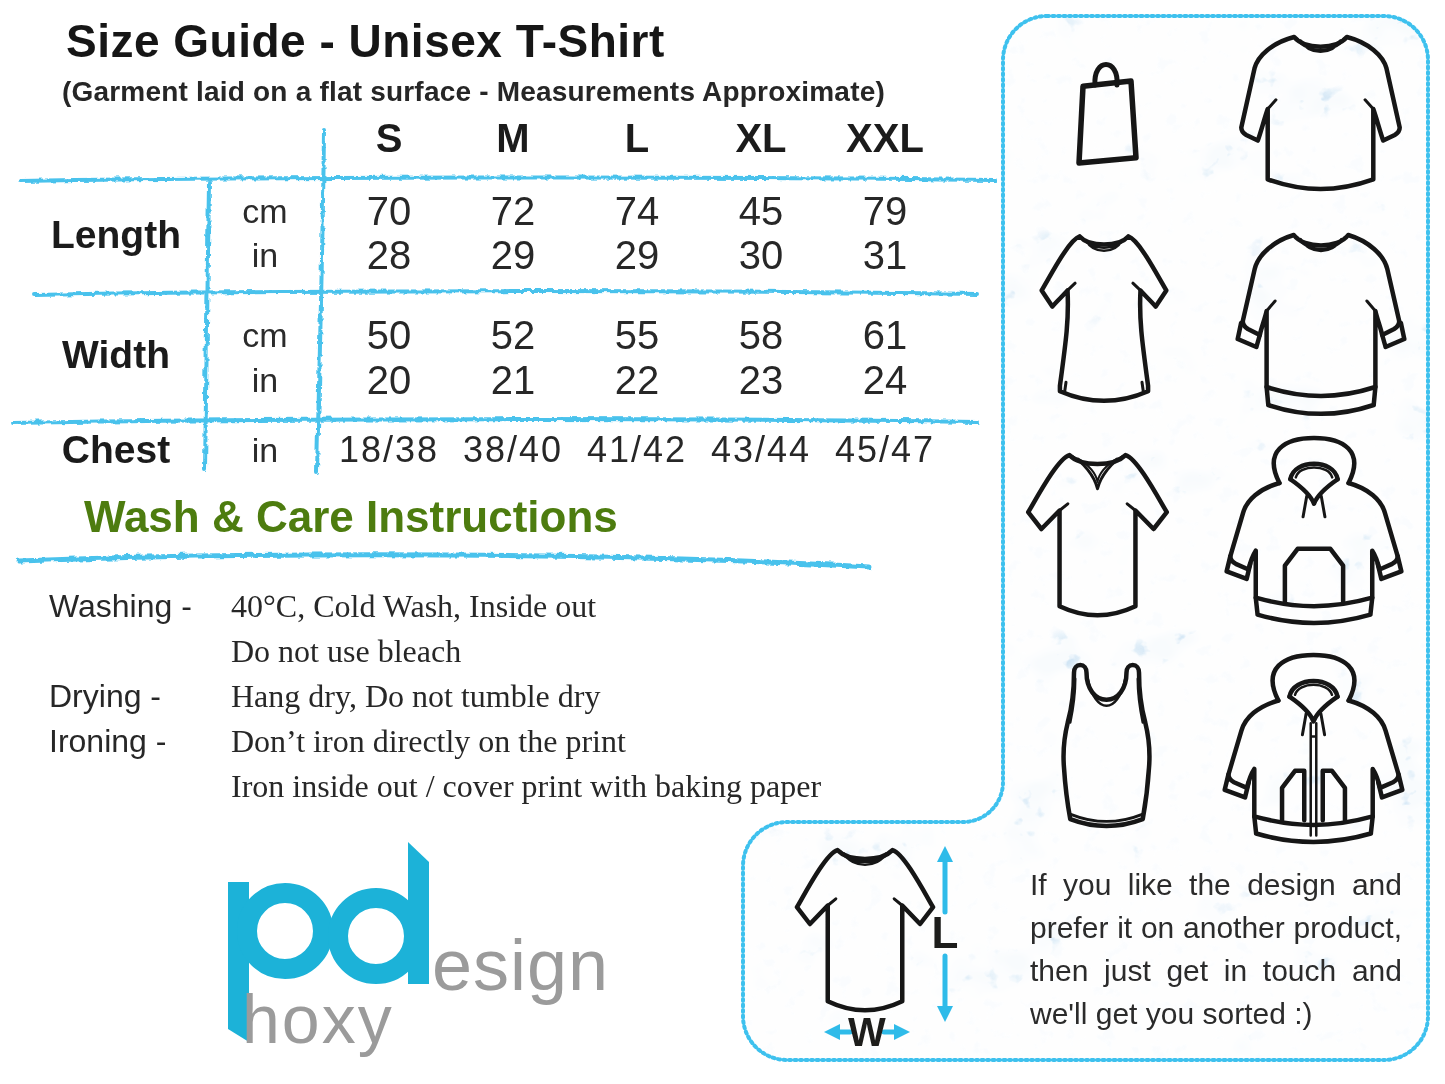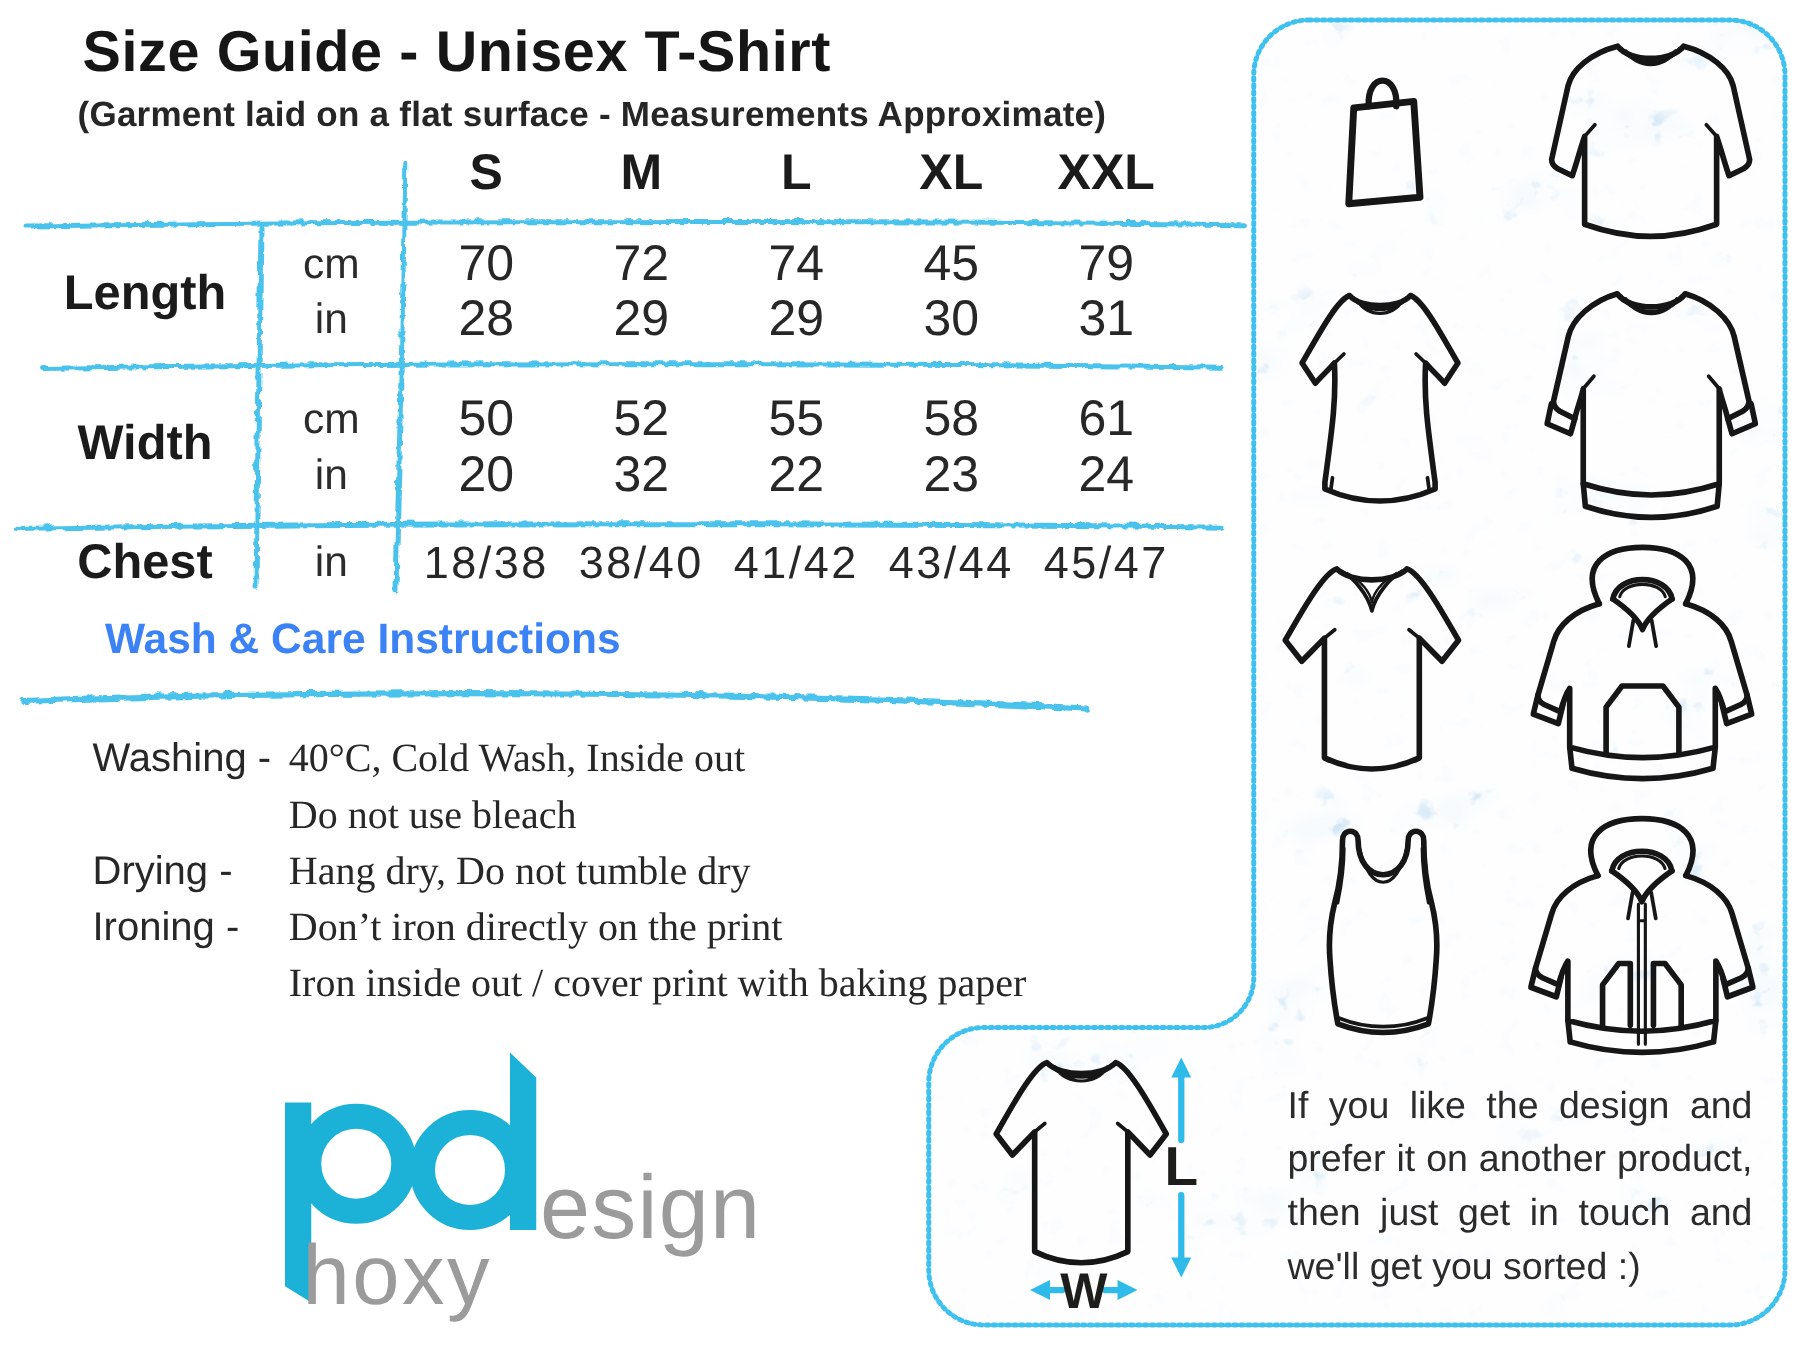--- a/index.html
+++ b/index.html
@@ -17,23 +17,23 @@
   .c-v1{left:451px;width:124px;}
   .c-v2{left:575px;width:124px;}
   .c-v3{left:699px;width:124px;}
   .c-v4{left:823px;width:124px;}
   .hdr{font-size:40px;font-weight:700;color:#1b1b1b;}
   .lab{font-size:39px;font-weight:700;color:#1b1b1b;}
   .unit{font-size:34px;font-weight:400;color:#2b2b2b;}
   .val{font-size:40px;font-weight:400;color:#272727;}
   .chest-val{font-size:36px;letter-spacing:2px;}
   
-  .care-h{position:absolute;left:84px;top:492px;font-size:34px;font-weight:700;color:#3b82f6;margin:0;}
+  .care-h{position:absolute;left:84px;top:492px;font-size:44px;font-weight:700;color:#4d7c0f;margin:0;}
   .care-line{position:absolute;left:0;width:1000px;height:40px;}
-  .care-label{position:absolute;left:49px;font-size:32px;color:#272727;margin-left:25px;}
+  .care-label{position:absolute;left:49px;font-size:32px;color:#272727;}
   .care-text{position:absolute;left:231px;font-size:32px;color:#272727;white-space:nowrap;font-family:Liberation Serif, serif;}
   
   .note{position:absolute;left:1030px;top:860px;width:372px;}
   .note-line{position:absolute;left:0;width:372px;font-size:30px;color:#2b2b2b;white-space:nowrap;}
   .note-line.just{display:flex;justify-content:space-between;white-space:normal;}
   svg{display:block;}
   .overlay{position:absolute;left:0;top:0;pointer-events:none;}
 </style>
 </head>
 <body>
@@ -84,21 +84,21 @@
 
     <span class="cell lab c-lab" style="top:330px;height:50px">Width</span>
     <span class="cell unit c-unit" style="top:310px;height:50px">cm</span>
     <span class="cell val c-v0" style="top:310px;height:50px">50</span>
     <span class="cell val c-v1" style="top:310px;height:50px">52</span>
     <span class="cell val c-v2" style="top:310px;height:50px">55</span>
     <span class="cell val c-v3" style="top:310px;height:50px">58</span>
     <span class="cell val c-v4" style="top:310px;height:50px">61</span>
     <span class="cell unit c-unit" style="top:355px;height:50px">in</span>
     <span class="cell val c-v0" style="top:355px;height:50px">20</span>
-    <span class="cell val c-v1" style="top:355px;height:50px">32</span>
+    <span class="cell val c-v1" style="top:355px;height:50px">21</span>
     <span class="cell val c-v2" style="top:355px;height:50px">22</span>
     <span class="cell val c-v3" style="top:355px;height:50px">23</span>
     <span class="cell val c-v4" style="top:355px;height:50px">24</span>
 
     <span class="cell lab c-lab" style="top:424px;height:52px">Chest</span>
     <span class="cell unit c-unit" style="top:424px;height:52px">in</span>
     <span class="cell val chest-val c-v0" style="top:424px;height:52px">18/38</span>
     <span class="cell val chest-val c-v1" style="top:424px;height:52px">38/40</span>
     <span class="cell val chest-val c-v2" style="top:424px;height:52px">41/42</span>
     <span class="cell val chest-val c-v3" style="top:424px;height:52px">43/44</span>

